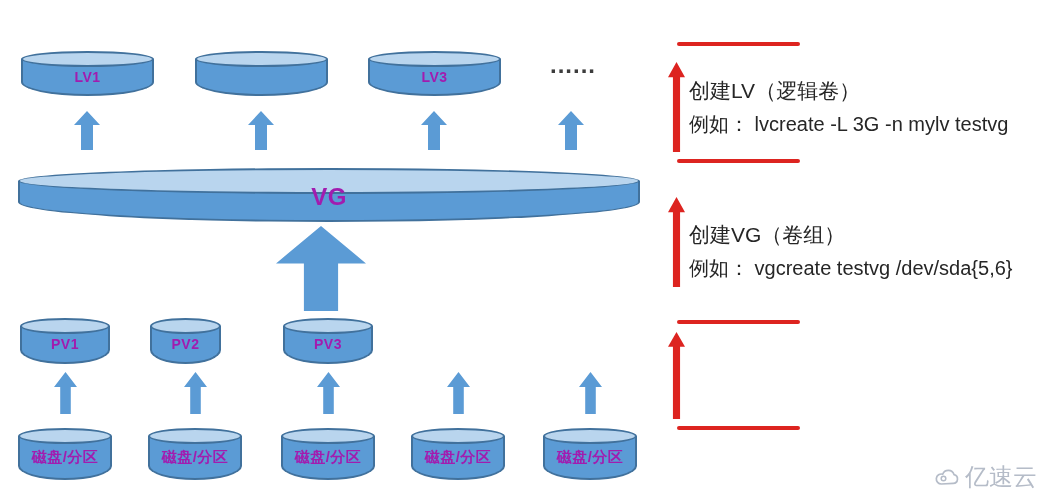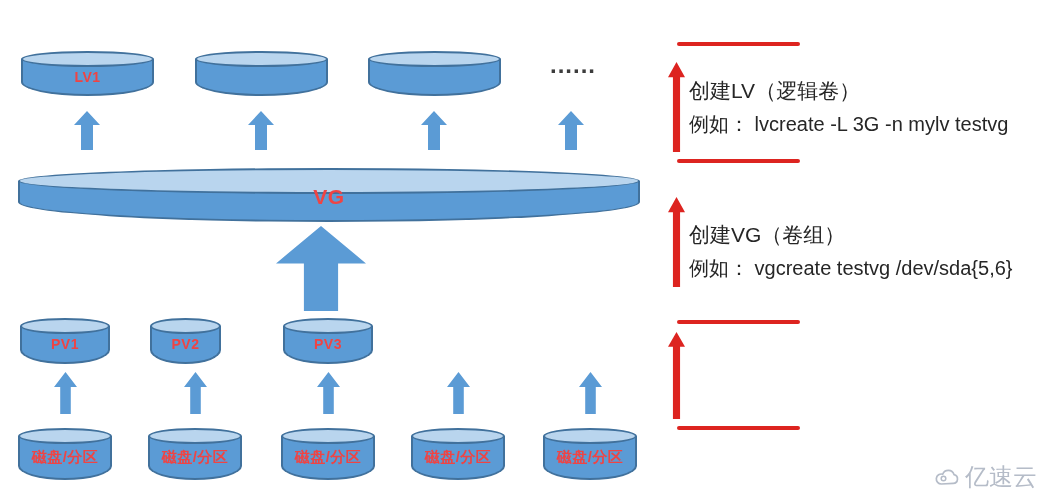--- a/index.html
+++ b/index.html
@@ -15,27 +15,27 @@
     position:absolute; left:0; right:0; top:0; height:16px;
     background:#b9d5ee; border:2px solid #41719c; border-radius:50%; z-index:2;
   }
   .cyl .barrel {
     position:absolute; left:0; right:0; top:8px; bottom:0;
     background:#5b9bd5; border:2px solid #41719c; border-top:none;
     border-radius:0 0 50% 50% / 0 0 14px 14px; z-index:1;
   }
   .cyl .lbl {
     position:absolute; left:0; right:0; top:50%; transform:translateY(-30%);
-    text-align:center; color:#ef4444; font-weight:bold; z-index:3;
+    text-align:center; color:#a21caf; font-weight:bold; z-index:3;
     font-size:14px; letter-spacing:.5px;
   }
   
   .cyl.vg .cap { height:26px; }
   .cyl.vg .barrel { top:13px; border-radius:0 0 50% 50% / 0 0 20px 20px; }
-  .cyl.vg .lbl { font-size:21px; transform:translateY(-42%); }
+  .cyl.vg .lbl { font-size:24px; transform:translateY(-42%); }
   .cyl.disk .lbl { font-size:15px; }
   
   .up-arrow {
     position:absolute; background:#5b9bd5;
     clip-path:polygon(50% 0,100% 36%,73% 36%,73% 100%,27% 100%,27% 36%,0 36%);
   }
   .big-arrow {
     position:absolute; background:#5b9bd5;
     clip-path:polygon(50% 0,100% 44%,69% 44%,69% 100%,31% 100%,31% 44%,0 44%);
   }
@@ -69,20 +69,21 @@
     <div class="barrel"></div>
     <div class="lbl">LV1</div>
   </div>
   <div class="cyl" style="left:195px; top:51px; width:133px; height:45px;">
     <div class="cap"></div>
     <div class="barrel"></div>
   </div>
   <div class="cyl" style="left:368px; top:51px; width:133px; height:45px;">
     <div class="cap"></div>
     <div class="barrel"></div>
+    <div class="lbl">LV3</div>
   </div>
   <div class="dots">......</div>
 
   <div class="up-arrow" style="left:74px; top:111px; width:26px; height:39px;"></div>
   <div class="up-arrow" style="left:248px; top:111px; width:26px; height:39px;"></div>
   <div class="up-arrow" style="left:421px; top:111px; width:26px; height:39px;"></div>
   <div class="up-arrow" style="left:558px; top:111px; width:26px; height:39px;"></div>
 
   <div class="cyl vg" style="left:18px; top:168px; width:622px; height:54px;">
     <div class="cap"></div>

